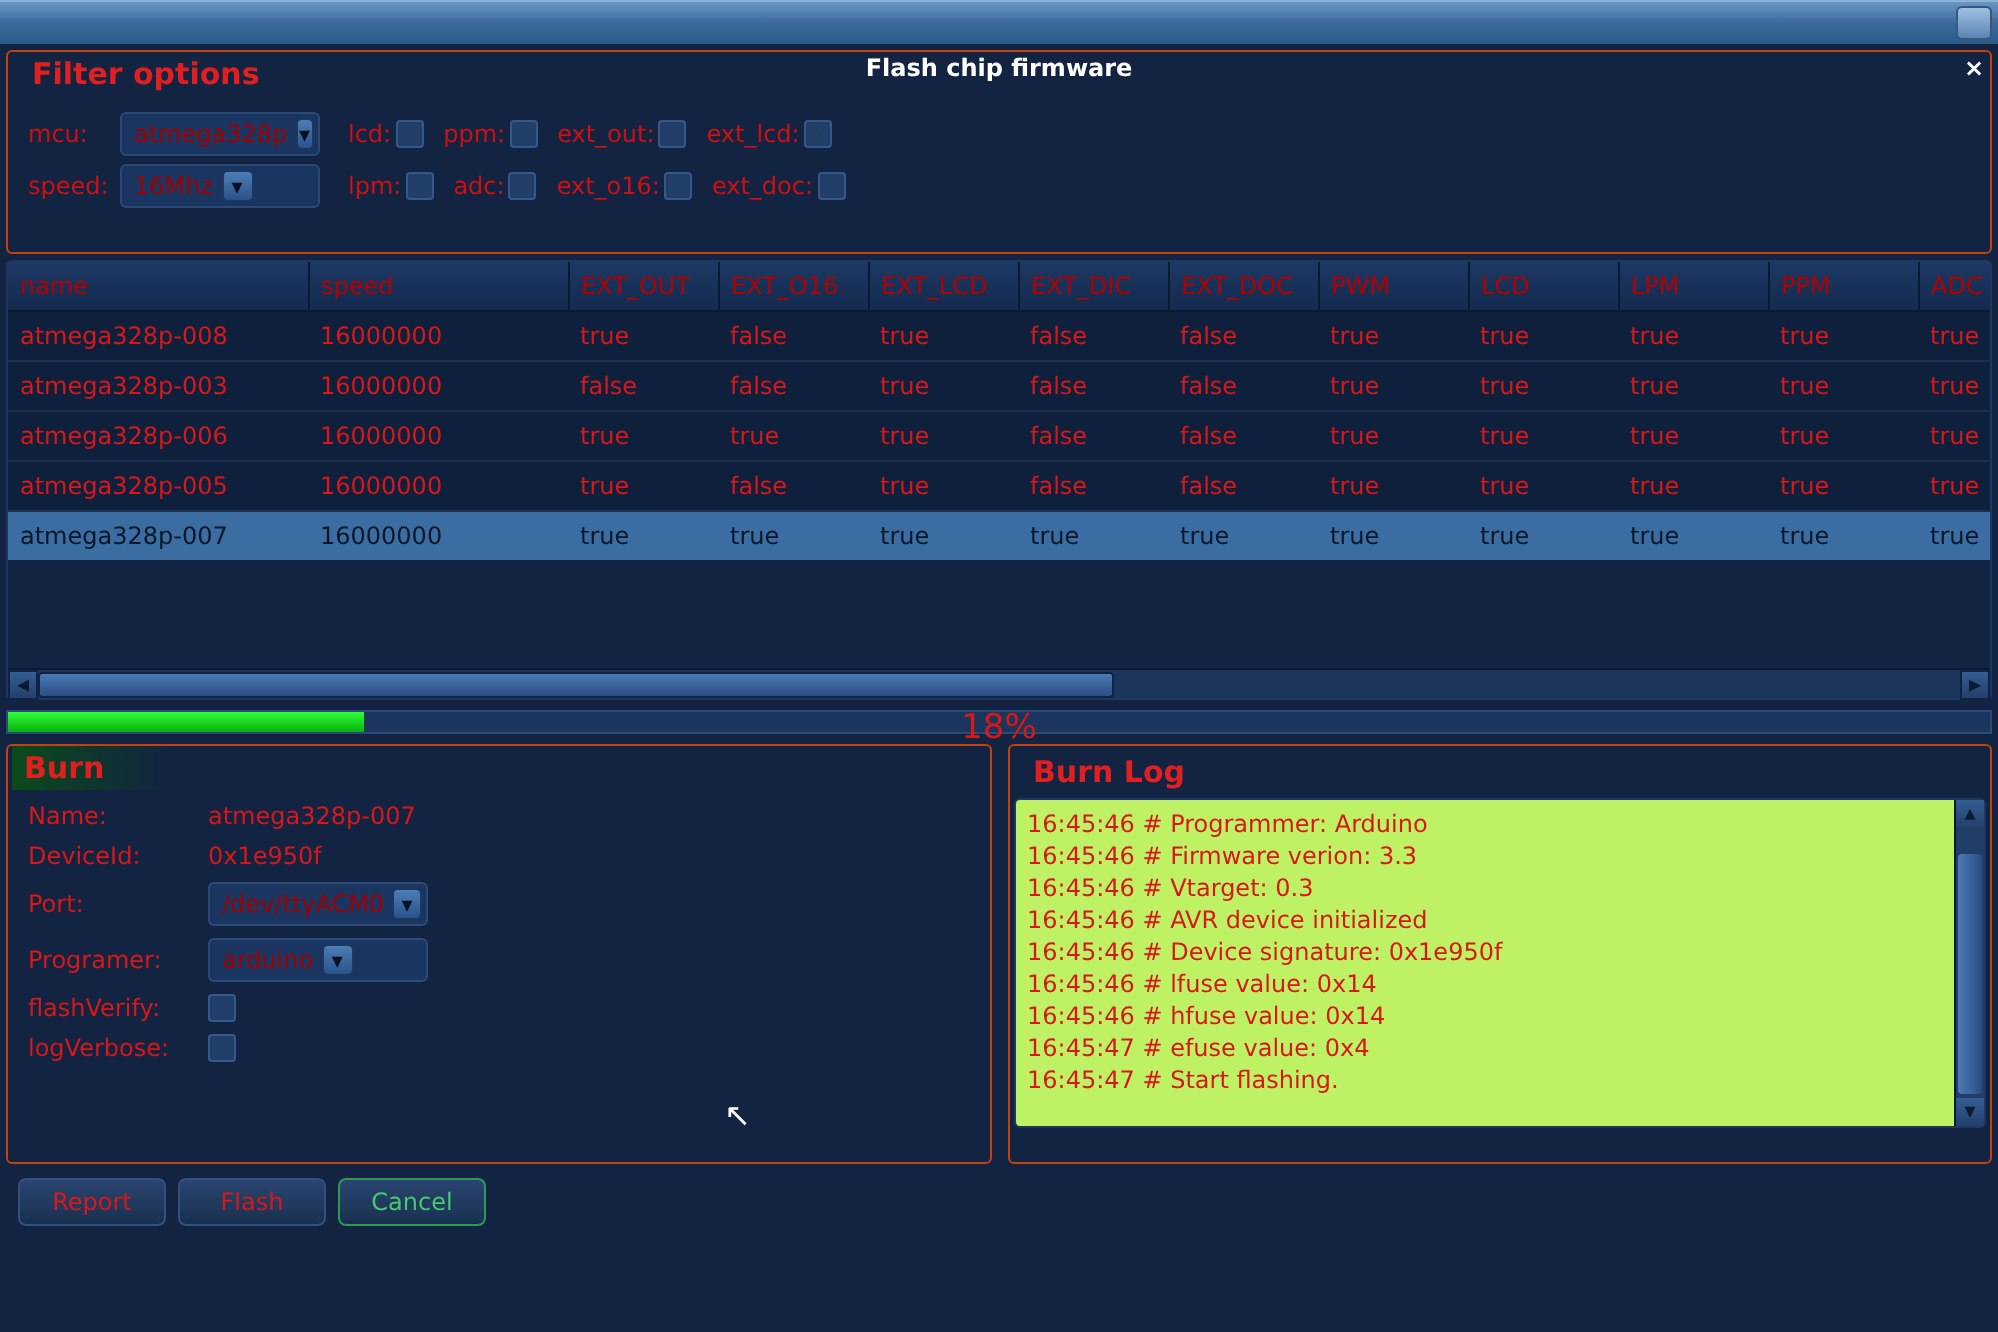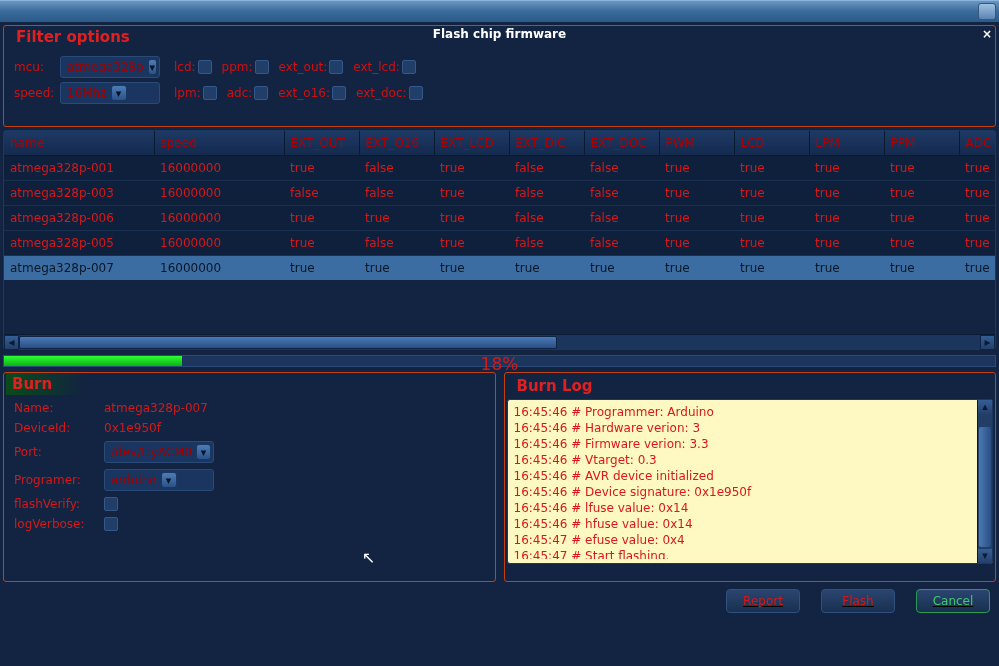--- a/index.html
+++ b/index.html
@@ -83,29 +83,29 @@
   
   .bottom-row { display:flex; gap:8px; height:210px;}
   .burn-frame, .log-frame { flex:1; }
   .burn-body { padding: 26px 8px 6px 8px; display:flex; flex-direction:column; gap:6px; }
   .burn-row { display:flex; align-items:center; gap:10px; font-size:12px;}
   .burn-row .k { color:#d81818; width:80px; }
   .burn-row .v { color:#d81818; }
   .burn-row .select { width:110px; }
   
   .log-frame .frame-title { color:#e02020; top:4px; }
-  .log-body { margin-top:24px; height:165px; background:#fef9c3; border:1px solid #1c3860; border-radius:3px; padding:4px 6px; font-size:12px; color:#d81818; display:flex; }
+  .log-body { margin-top:24px; height:165px; background:#bef264; border:1px solid #1c3860; border-radius:3px; padding:4px 6px; font-size:12px; color:#d81818; display:flex; }
   .log-lines { flex:1; line-height:16px; overflow:hidden;}
   .log-scroll { width:15px; background:#223d66; border-left:1px solid #0a1a30; margin:-4px -6px -4px 2px; position:relative;}
   .log-scroll .thumb { position:absolute; left:1px; right:1px; bottom:16px; height:120px; background:linear-gradient(to right,#4a7ab5,#2a4e82); border-radius:2px;}
   .log-scroll .btn { position:absolute; left:0; right:0; height:14px; background:linear-gradient(to bottom,#345e94,#243f6c); text-align:center; color:#0a1a30; font-size:11px;}
   .log-scroll .btn.up { top:0;}
   .log-scroll .btn.dn { bottom:0;}
   
-  .footer { display:flex; justify-content:flex-end; gap:21px; padding:4px 6px 6px;text-decoration:underline; }
+  .footer { display:flex; gap:6px; padding:4px 6px 6px; }
   .btn-f {
     min-width:74px; height:24px; border:1px solid #305080; border-radius:4px;
     background:linear-gradient(to bottom,#2a4570,#18304f);
     color:#d81818; font-size:12px; display:flex; align-items:center; justify-content:center;
     cursor:pointer;
   }
   .btn-f.cancel { border-color:#2c9a55; color:#44c870; }
   .cursor { position:absolute; left:362px; top:548px; font-size:16px; color:#fff; pointer-events:none;}
 </style>
 </head>
@@ -174,21 +174,21 @@
                 <th style="width: 75px;">EXT_DOC</th>
                 <th style="width: 75px;">PWM</th>
                 <th style="width: 75px;">LCD</th>
                 <th style="width: 75px;">LPM</th>
                 <th style="width: 75px;">PPM</th>
                 <th style="width: 75px;">ADC</th>
               </tr>
             </thead>
             <tbody>
               <tr>
-                <td>atmega328p-001</td>
+                <td>atmega328p-008</td>
                 <td>16000000</td>
                 <td>true</td>
                 <td>false</td>
                 <td>true</td>
                 <td>false</td>
                 <td>false</td>
                 <td>true</td>
                 <td>true</td>
                 <td>true</td>
                 <td>true</td>
@@ -303,21 +303,20 @@
               <span class="k">logVerbose:</span>
               <span class="checkbox"></span>
             </div>
         </div>
       </div>
       <div class="frame log-frame">
         <div class="frame-title">Burn Log</div>
         <div class="log-body">
           <div class="log-lines" id="log-lines">
               <div>16:45:46 # Programmer: Arduino</div>
-              <div>16:45:46 # Hardware verion: 3</div>
               <div>16:45:46 # Firmware verion: 3.3</div>
               <div>16:45:46 # Vtarget: 0.3</div>
               <div>16:45:46 # AVR device initialized</div>
               <div>16:45:46 # Device signature: 0x1e950f</div>
               <div>16:45:46 # lfuse value: 0x14</div>
               <div>16:45:46 # hfuse value: 0x14</div>
               <div>16:45:47 # efuse value: 0x4</div>
               <div>16:45:47 # Start flashing.</div>
             </div>
           <div class="log-scroll">

